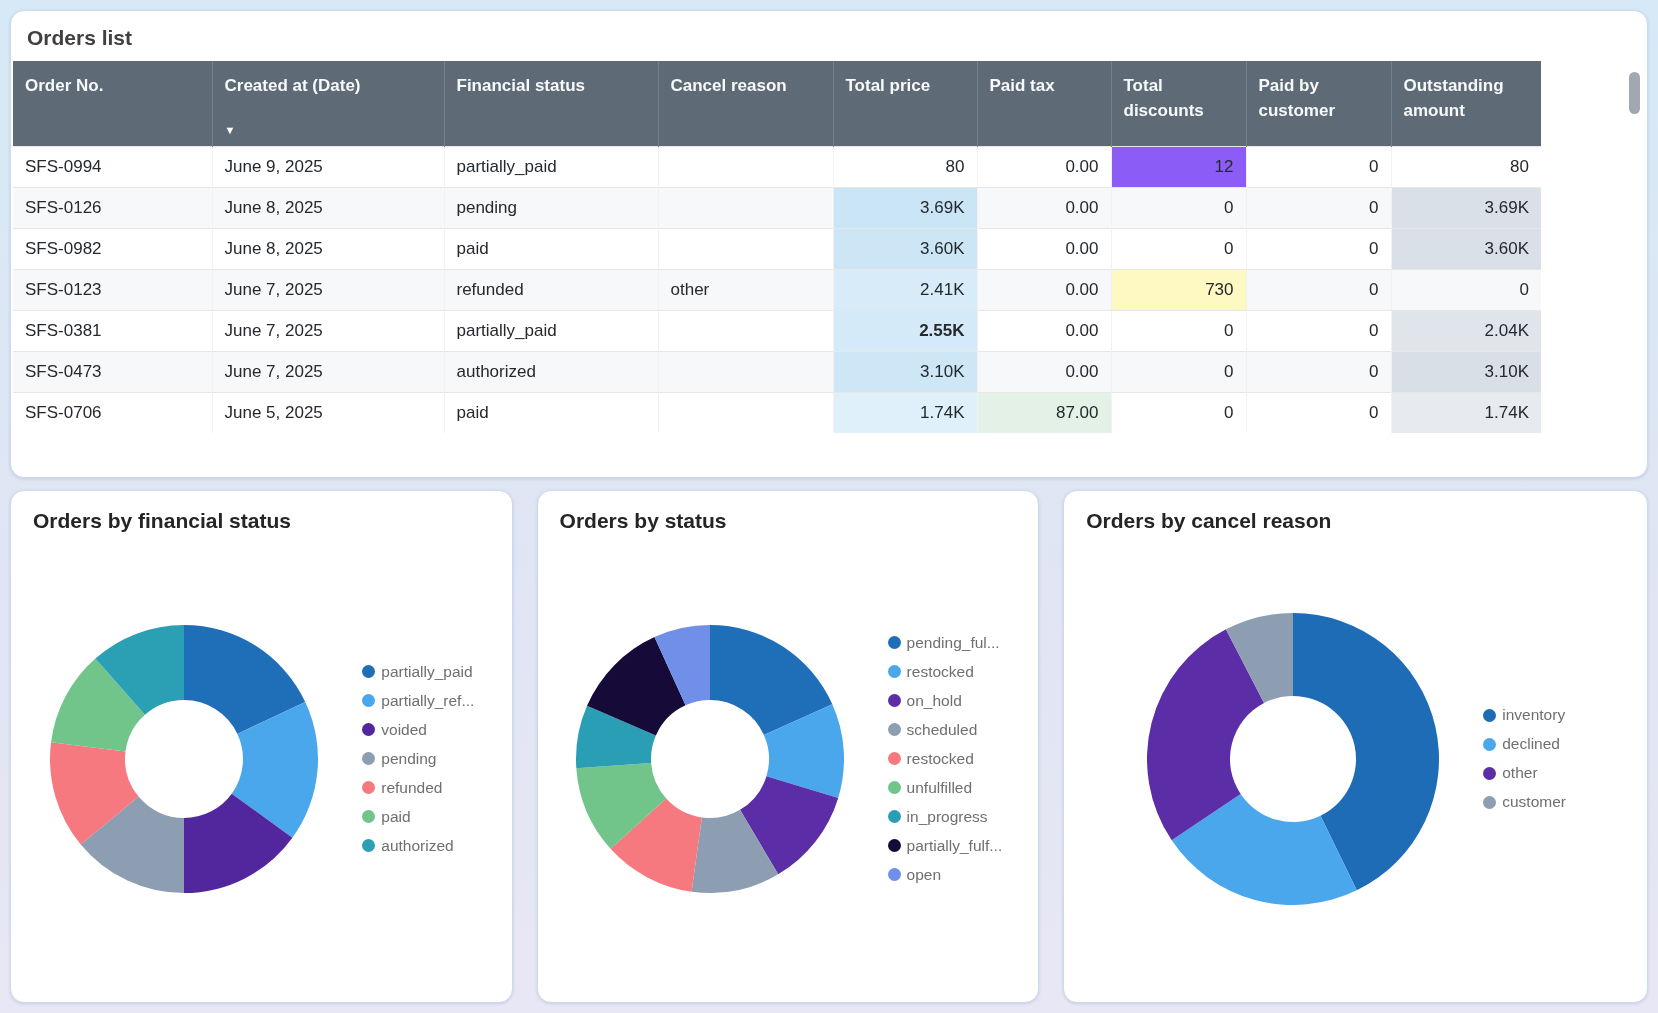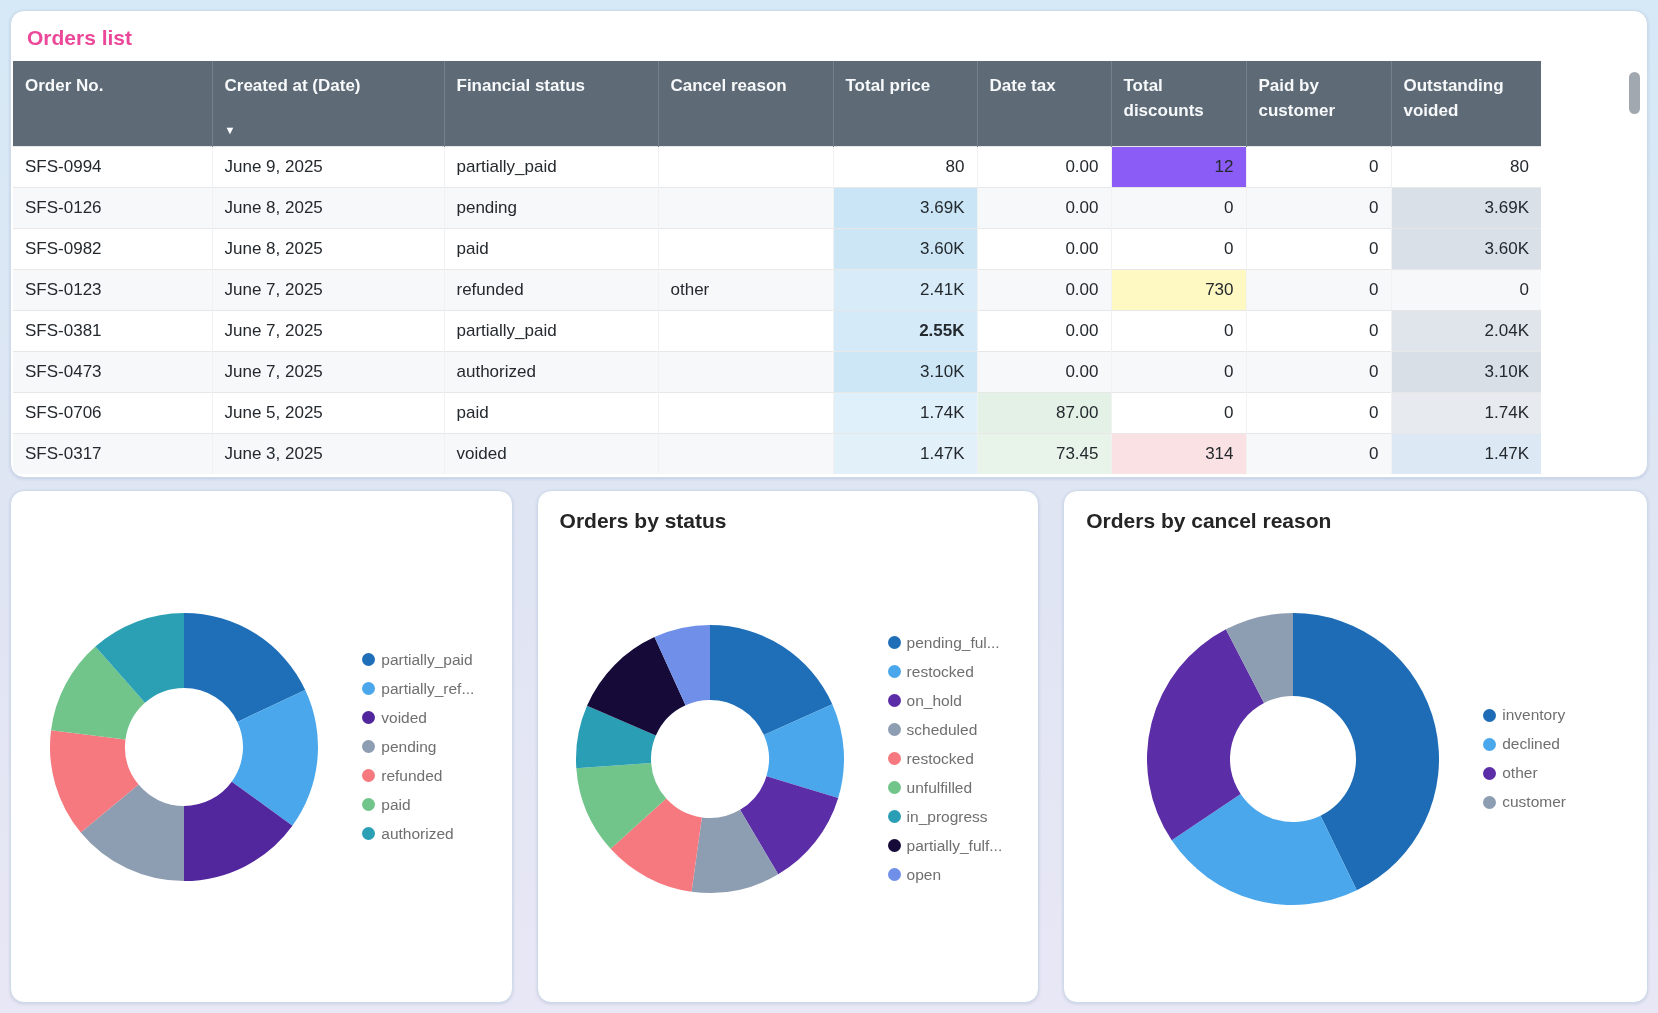--- a/index.html
+++ b/index.html
@@ -18,21 +18,21 @@
     background:#ffffff;
     border:1px solid #ccdaea;
     border-radius:14px;
     box-shadow:0 1px 3px rgba(110,130,170,.25);
     overflow:hidden;
     position:relative;
   }
   
   .table-card { height:468px; flex:0 0 auto; }
   .table-title {
-    font-size:21px; font-weight:700; color:#ec4899;
+    font-size:21px; font-weight:700; color:#404040;
     padding:15px 16px 11px 16px;
   }
   .orders-table {
     border-collapse:collapse; table-layout:fixed;
     width:1528px; margin-left:2px;
     font-size:17px;
   }
   .orders-table th {
     background:#5e6b77; color:#f7f9fa;
     font-weight:700; text-align:left; vertical-align:top;
@@ -102,24 +102,24 @@
           <col style="width:145px">
           <col style="width:150px">
       </colgroup>
       <thead>
           <tr>
             <th><span>Order No.</span></th>
             <th><span>Created at (Date)</span><span class="sort-arrow">▼</span></th>
             <th><span>Financial status</span></th>
             <th><span>Cancel reason</span></th>
             <th><span>Total price</span></th>
-            <th><span>Date tax</span></th>
+            <th><span>Paid tax</span></th>
             <th><span>Total discounts</span></th>
             <th><span>Paid by customer</span></th>
-            <th><span>Outstanding voided</span></th>
+            <th><span>Outstanding amount</span></th>
           </tr>
         </thead>
       <tbody>
           <tr>
             <td>SFS-0994</td>
             <td>June 9, 2025</td>
             <td>partially_paid</td>
             <td></td>
             <td class="num">80</td>
             <td class="num">0.00</td>
@@ -185,41 +185,31 @@
           <tr>
             <td>SFS-0706</td>
             <td>June 5, 2025</td>
             <td>paid</td>
             <td></td>
             <td class="num" style="background-color: rgb(224, 240, 250);">1.74K</td>
             <td class="num" style="background-color: rgb(228, 241, 230);">87.00</td>
             <td class="num">0</td>
             <td class="num">0</td>
             <td class="num" style="background-color: rgb(231, 234, 239);">1.74K</td>
-          </tr>
-          <tr>
-            <td>SFS-0317</td>
-            <td>June 3, 2025</td>
-            <td>voided</td>
-            <td></td>
-            <td class="num" style="background-color: rgb(226, 240, 250);">1.47K</td>
-            <td class="num" style="background-color: rgb(232, 243, 234);">73.45</td>
-            <td class="num" style="background-color: rgb(250, 225, 228);">314</td>
-            <td class="num">0</td>
-            <td class="num" style="background-color: rgb(220, 232, 244);">1.47K</td>
           </tr>
         </tbody>
     </table>
     <div class="vscrollbar">
       <div class="thumb"></div>
     </div>
   </section>
 
   <div class="charts-row">
     <section class="card chart-card">
+      <div class="chart-title">Orders by financial status</div>
       <div class="chart-body">
           <svg class="donut" width="272" height="272" viewBox="0 0 272 272">
             <path d="M136.00,2.00 A134,134 0 0 1 257.25,78.95 L189.38,110.88 A59,59 0 0 0 136.00,77.00 Z" fill="#1f6fb8"></path>
             <path d="M257.25,78.95 A134,134 0 0 1 244.41,214.76 L183.73,170.68 A59,59 0 0 0 189.38,110.88 Z" fill="#4aa7eb"></path>
             <path d="M244.41,214.76 A134,134 0 0 1 136.00,270.00 L136.00,195.00 A59,59 0 0 0 183.73,170.68 Z" fill="#52279e"></path>
             <path d="M136.00,270.00 A134,134 0 0 1 32.75,221.41 L90.54,173.61 A59,59 0 0 0 136.00,195.00 Z" fill="#8d9db2"></path>
             <path d="M32.75,221.41 A134,134 0 0 1 3.06,119.21 L77.47,128.61 A59,59 0 0 0 90.54,173.61 Z" fill="#f5797e"></path>
             <path d="M3.06,119.21 A134,134 0 0 1 47.38,35.49 L96.98,91.74 A59,59 0 0 0 77.47,128.61 Z" fill="#71c58a"></path>
             <path d="M47.38,35.49 A134,134 0 0 1 136.00,2.00 L136.00,77.00 A59,59 0 0 0 96.98,91.74 Z" fill="#2ba0b5"></path>
           </svg>

